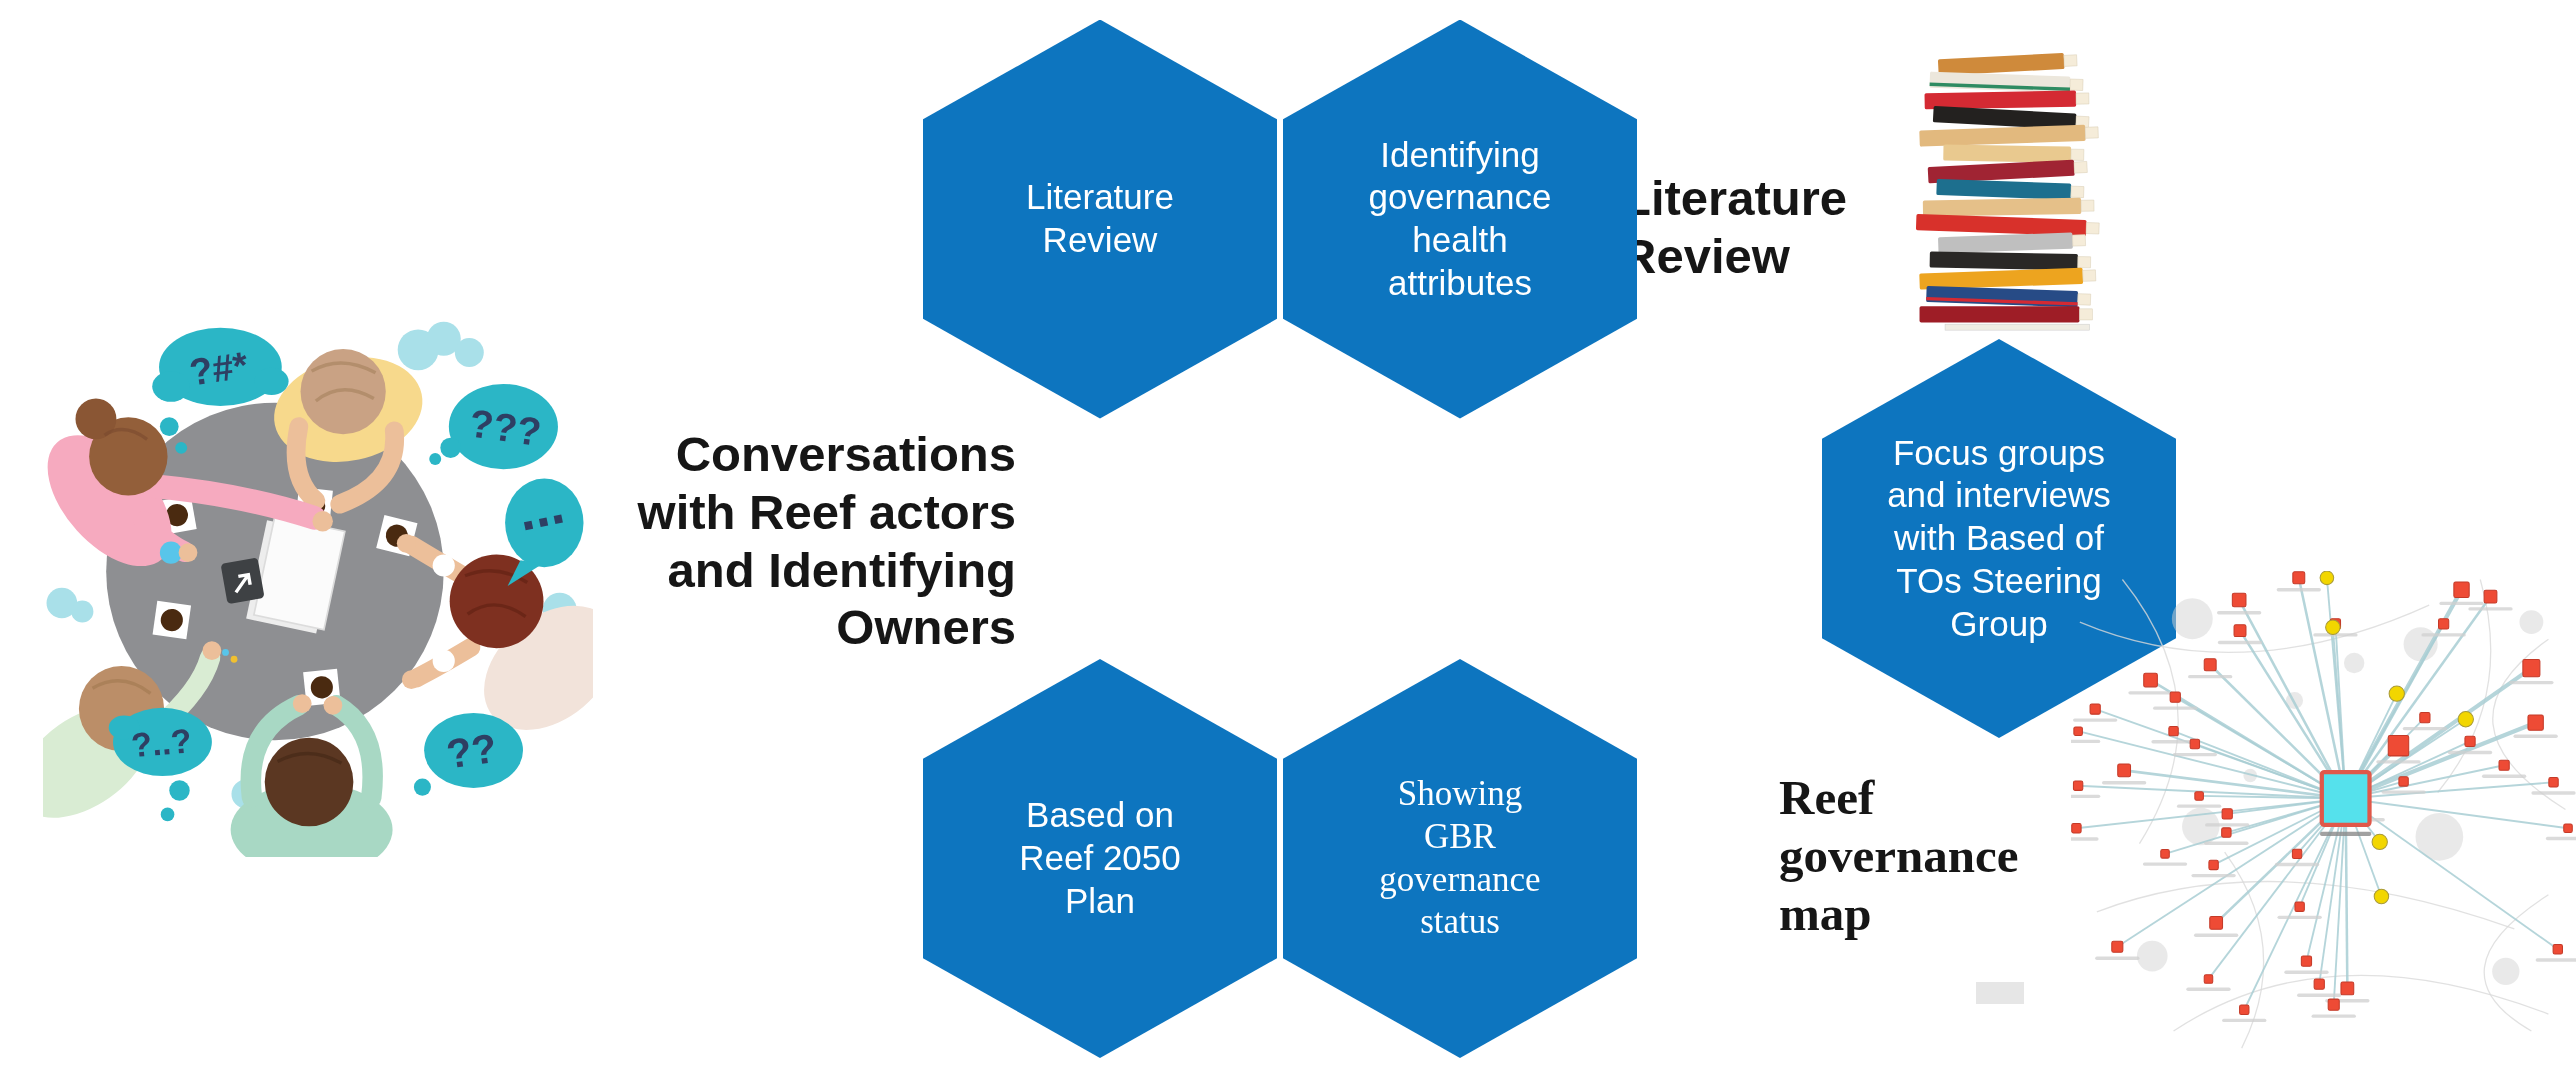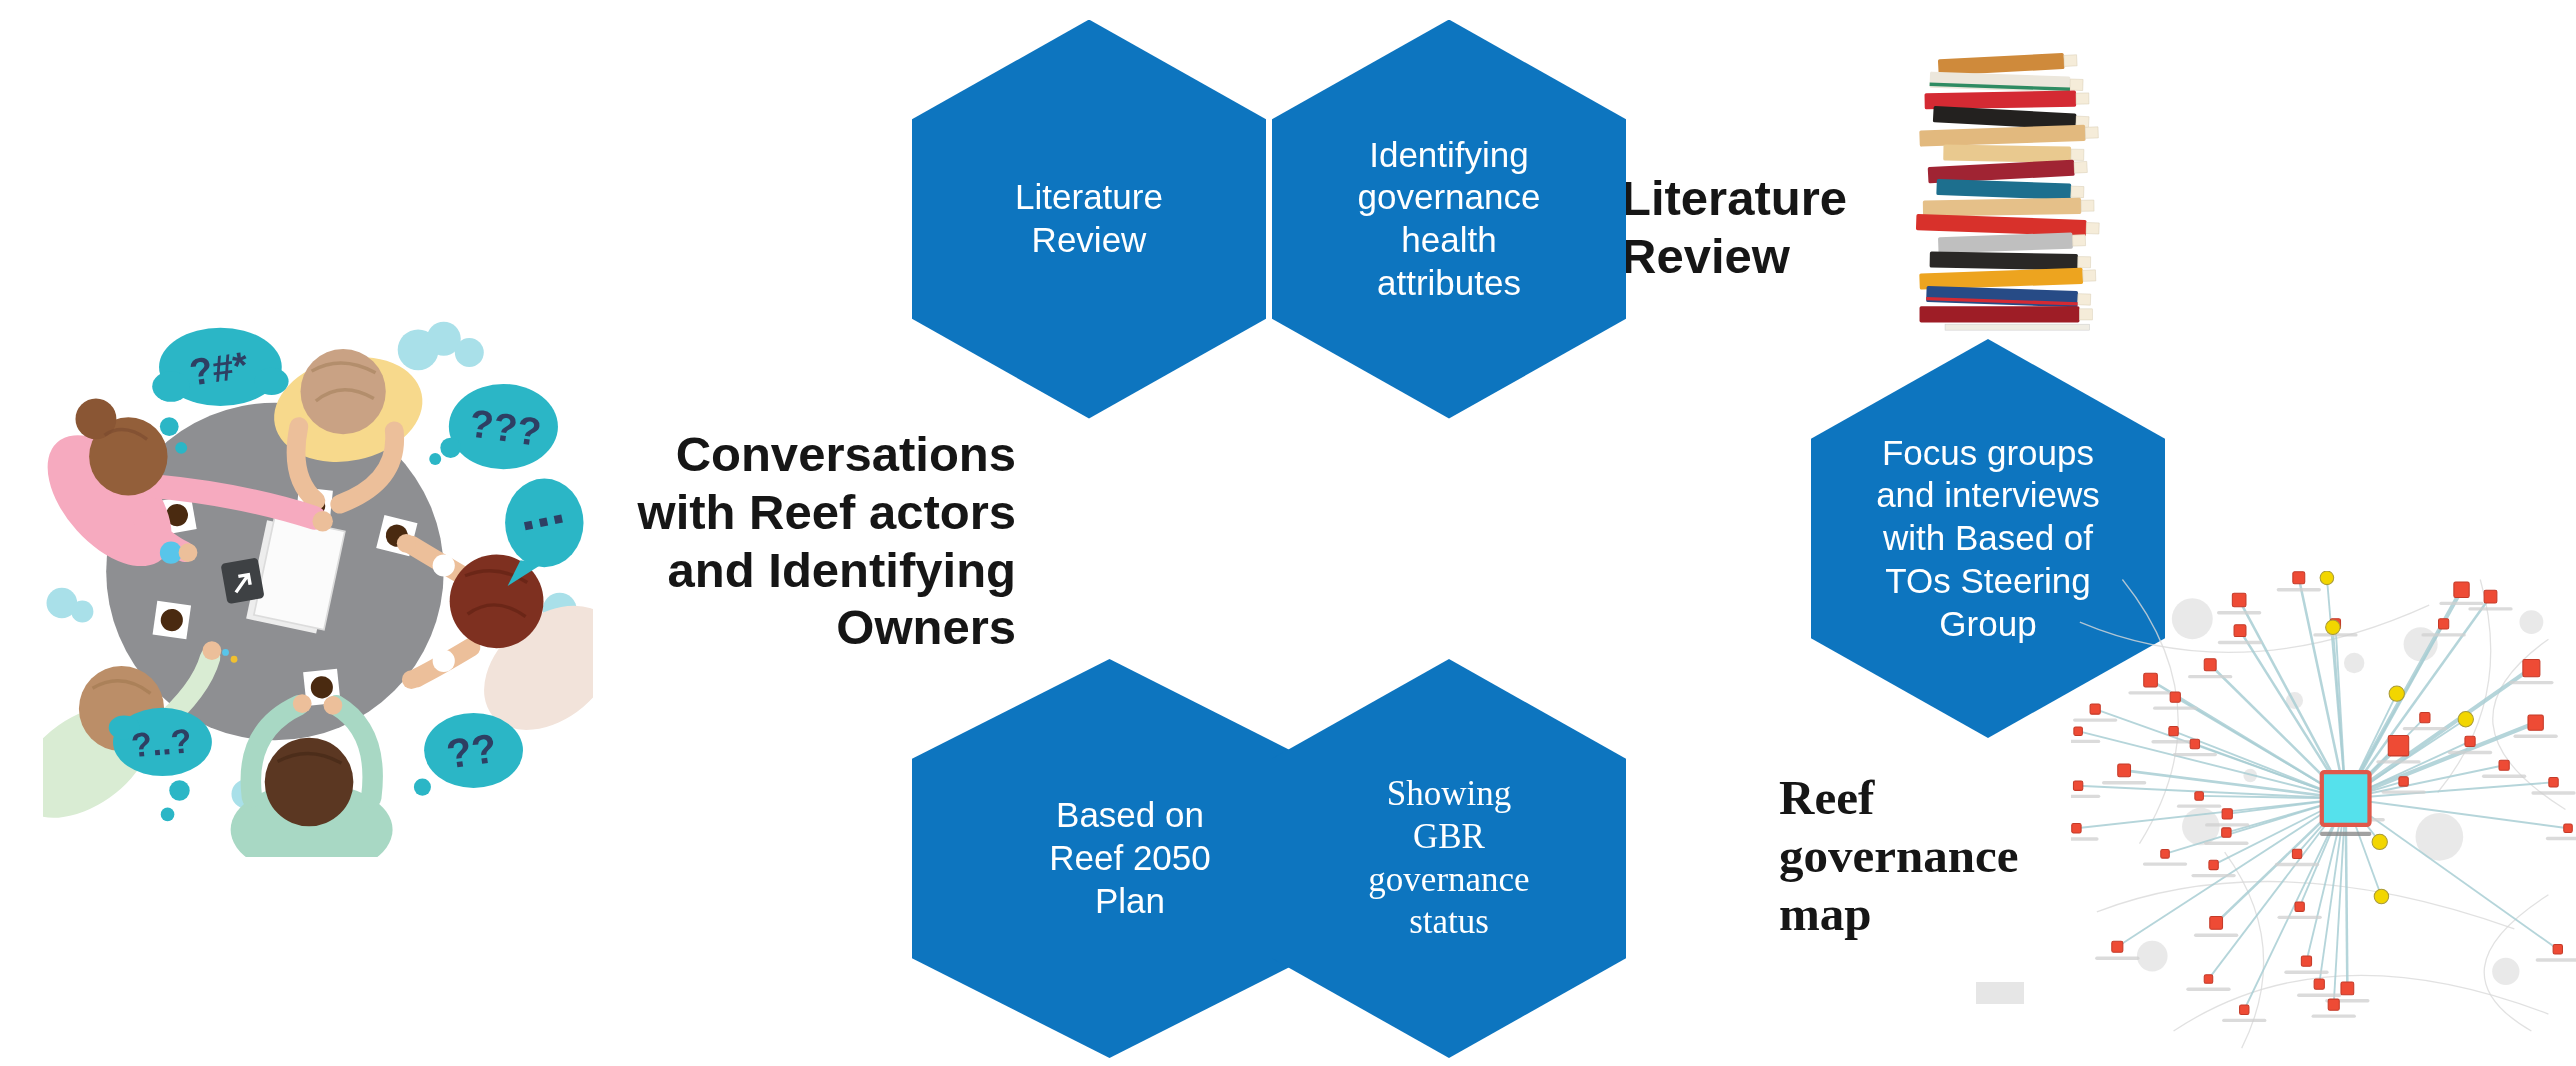--- a/index.html
+++ b/index.html
@@ -1,21 +1,21 @@
 <!DOCTYPE html>
 <html style="font-size:13.6px"><head>
 <meta charset="utf-8">
 <style>
   html,body{margin:0;padding:0;background:#ffffff;}
   #canvas{position:relative;width:2576px;height:1066px;background:#ffffff;overflow:hidden;
           font-family:"Liberation Sans",sans-serif;}
   .hex{position:absolute;width:354px;height:399px;background:#0d75bf;
        clip-path:polygon(50% 0,100% 25%,100% 75%,50% 100%,0 75%,0 25%);
        display:flex;align-items:center;justify-content:center;text-align:center;
-       color:#ffffff;font-size:35px;line-height:1.22;white-space:pre-line;}
+       color:#ffffff;font-size:35px;line-height:1.22;white-space:pre-line;margin-left:11px;}
   .black-label{position:absolute;font-weight:bold;color:#161616;font-size:49px;
        line-height:1.18;white-space:pre-line;}
   .right-align{text-align:right;}
   svg text{font-family:"Liberation Sans",sans-serif;}
   .illus{position:absolute;}
   #legend-swatch{position:absolute;left:1976px;top:982px;width:48px;height:22px;background:#e6e6e6;}
 </style>
 </head>
 <body>
 
@@ -186,21 +186,21 @@
 Review</div>
   <div class="hex" style="left:1272px;top:19.6px;">Identifying
 governance
 health
 attributes</div>
   <div class="hex" style="left:1811px;top:339px;">Focus groups
 and interviews
 with Based of
 TOs Steering
 Group</div>
-  <div class="hex" style="left:912px;top:659px;padding-left:41px;">Based on
+  <div class="hex" style="left:912px;top:659px;">Based on
 Reef 2050
 Plan</div>
   <div class="hex" style="left:1272px;top:659px;font-family:Liberation Serif, serif;">Showing
 GBR
 governance
 status</div>
 
   <svg id="books-svg" class="illus" style="left:1894px;top:49px;" width="217" height="290" viewBox="0 0 255 340">
       <g transform="rotate(-3 126 18)">
         <rect x="52" y="8" width="148" height="19" rx="2" fill="#cf8a3b"></rect>

